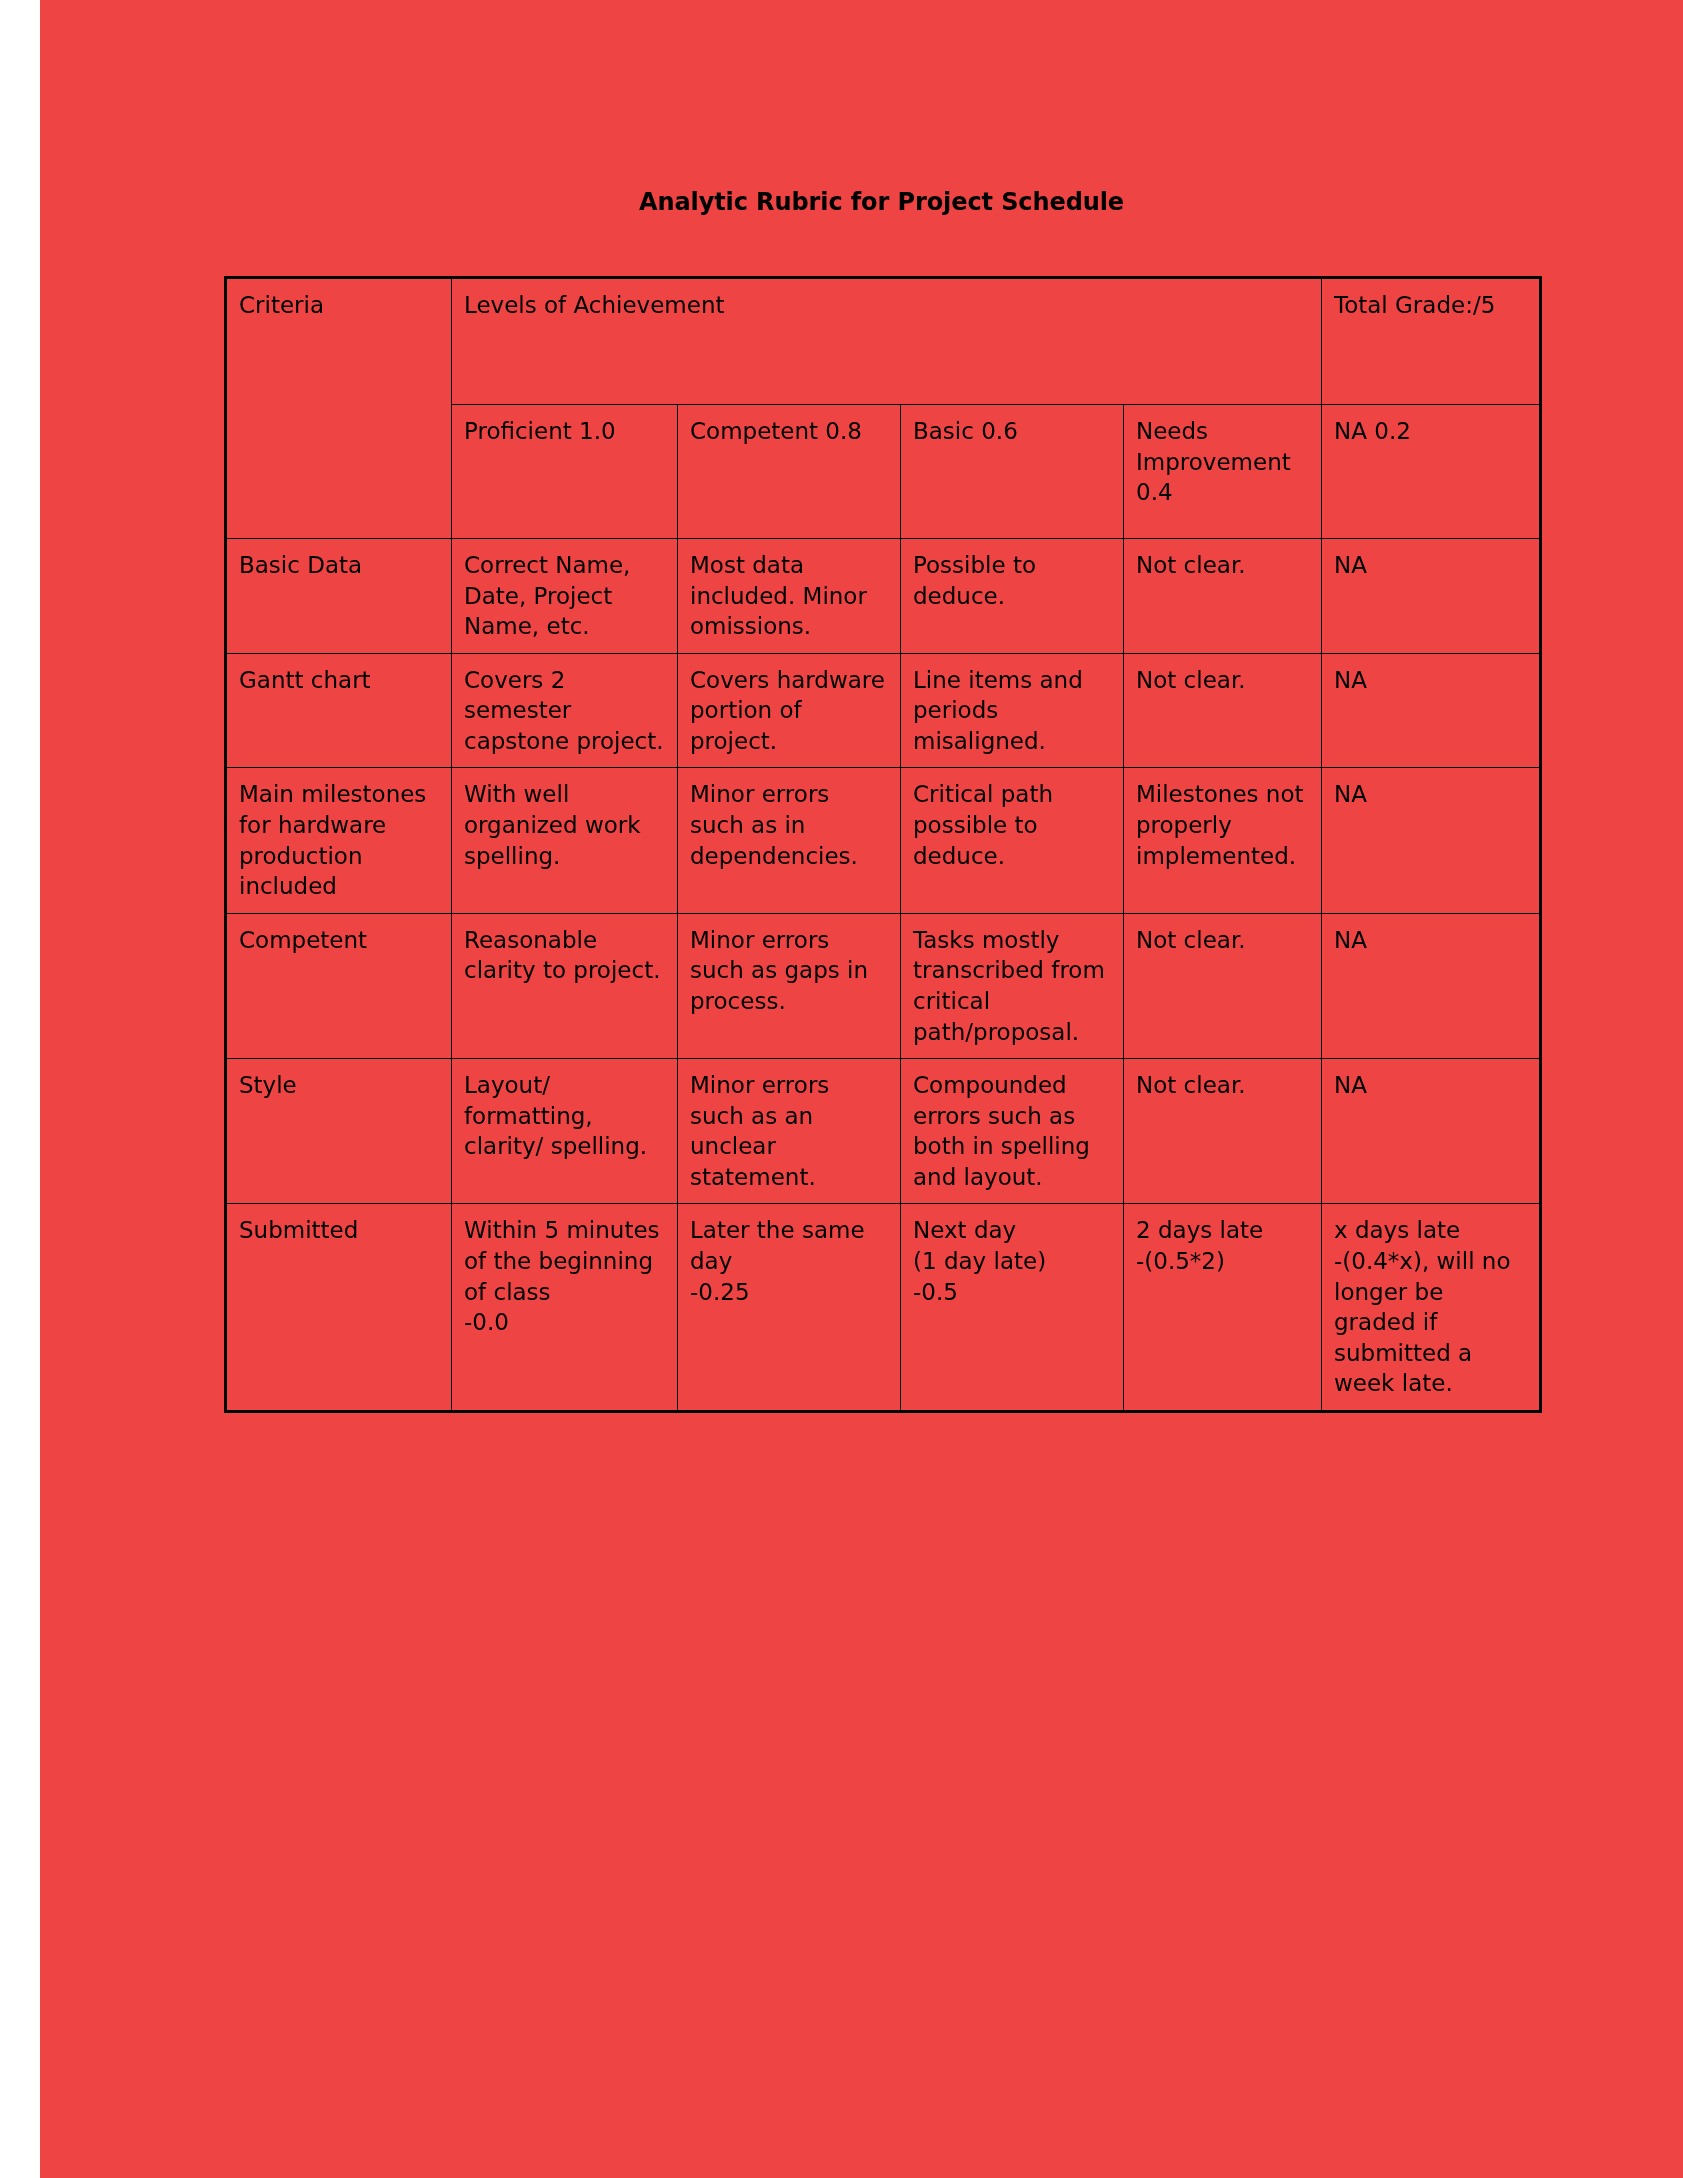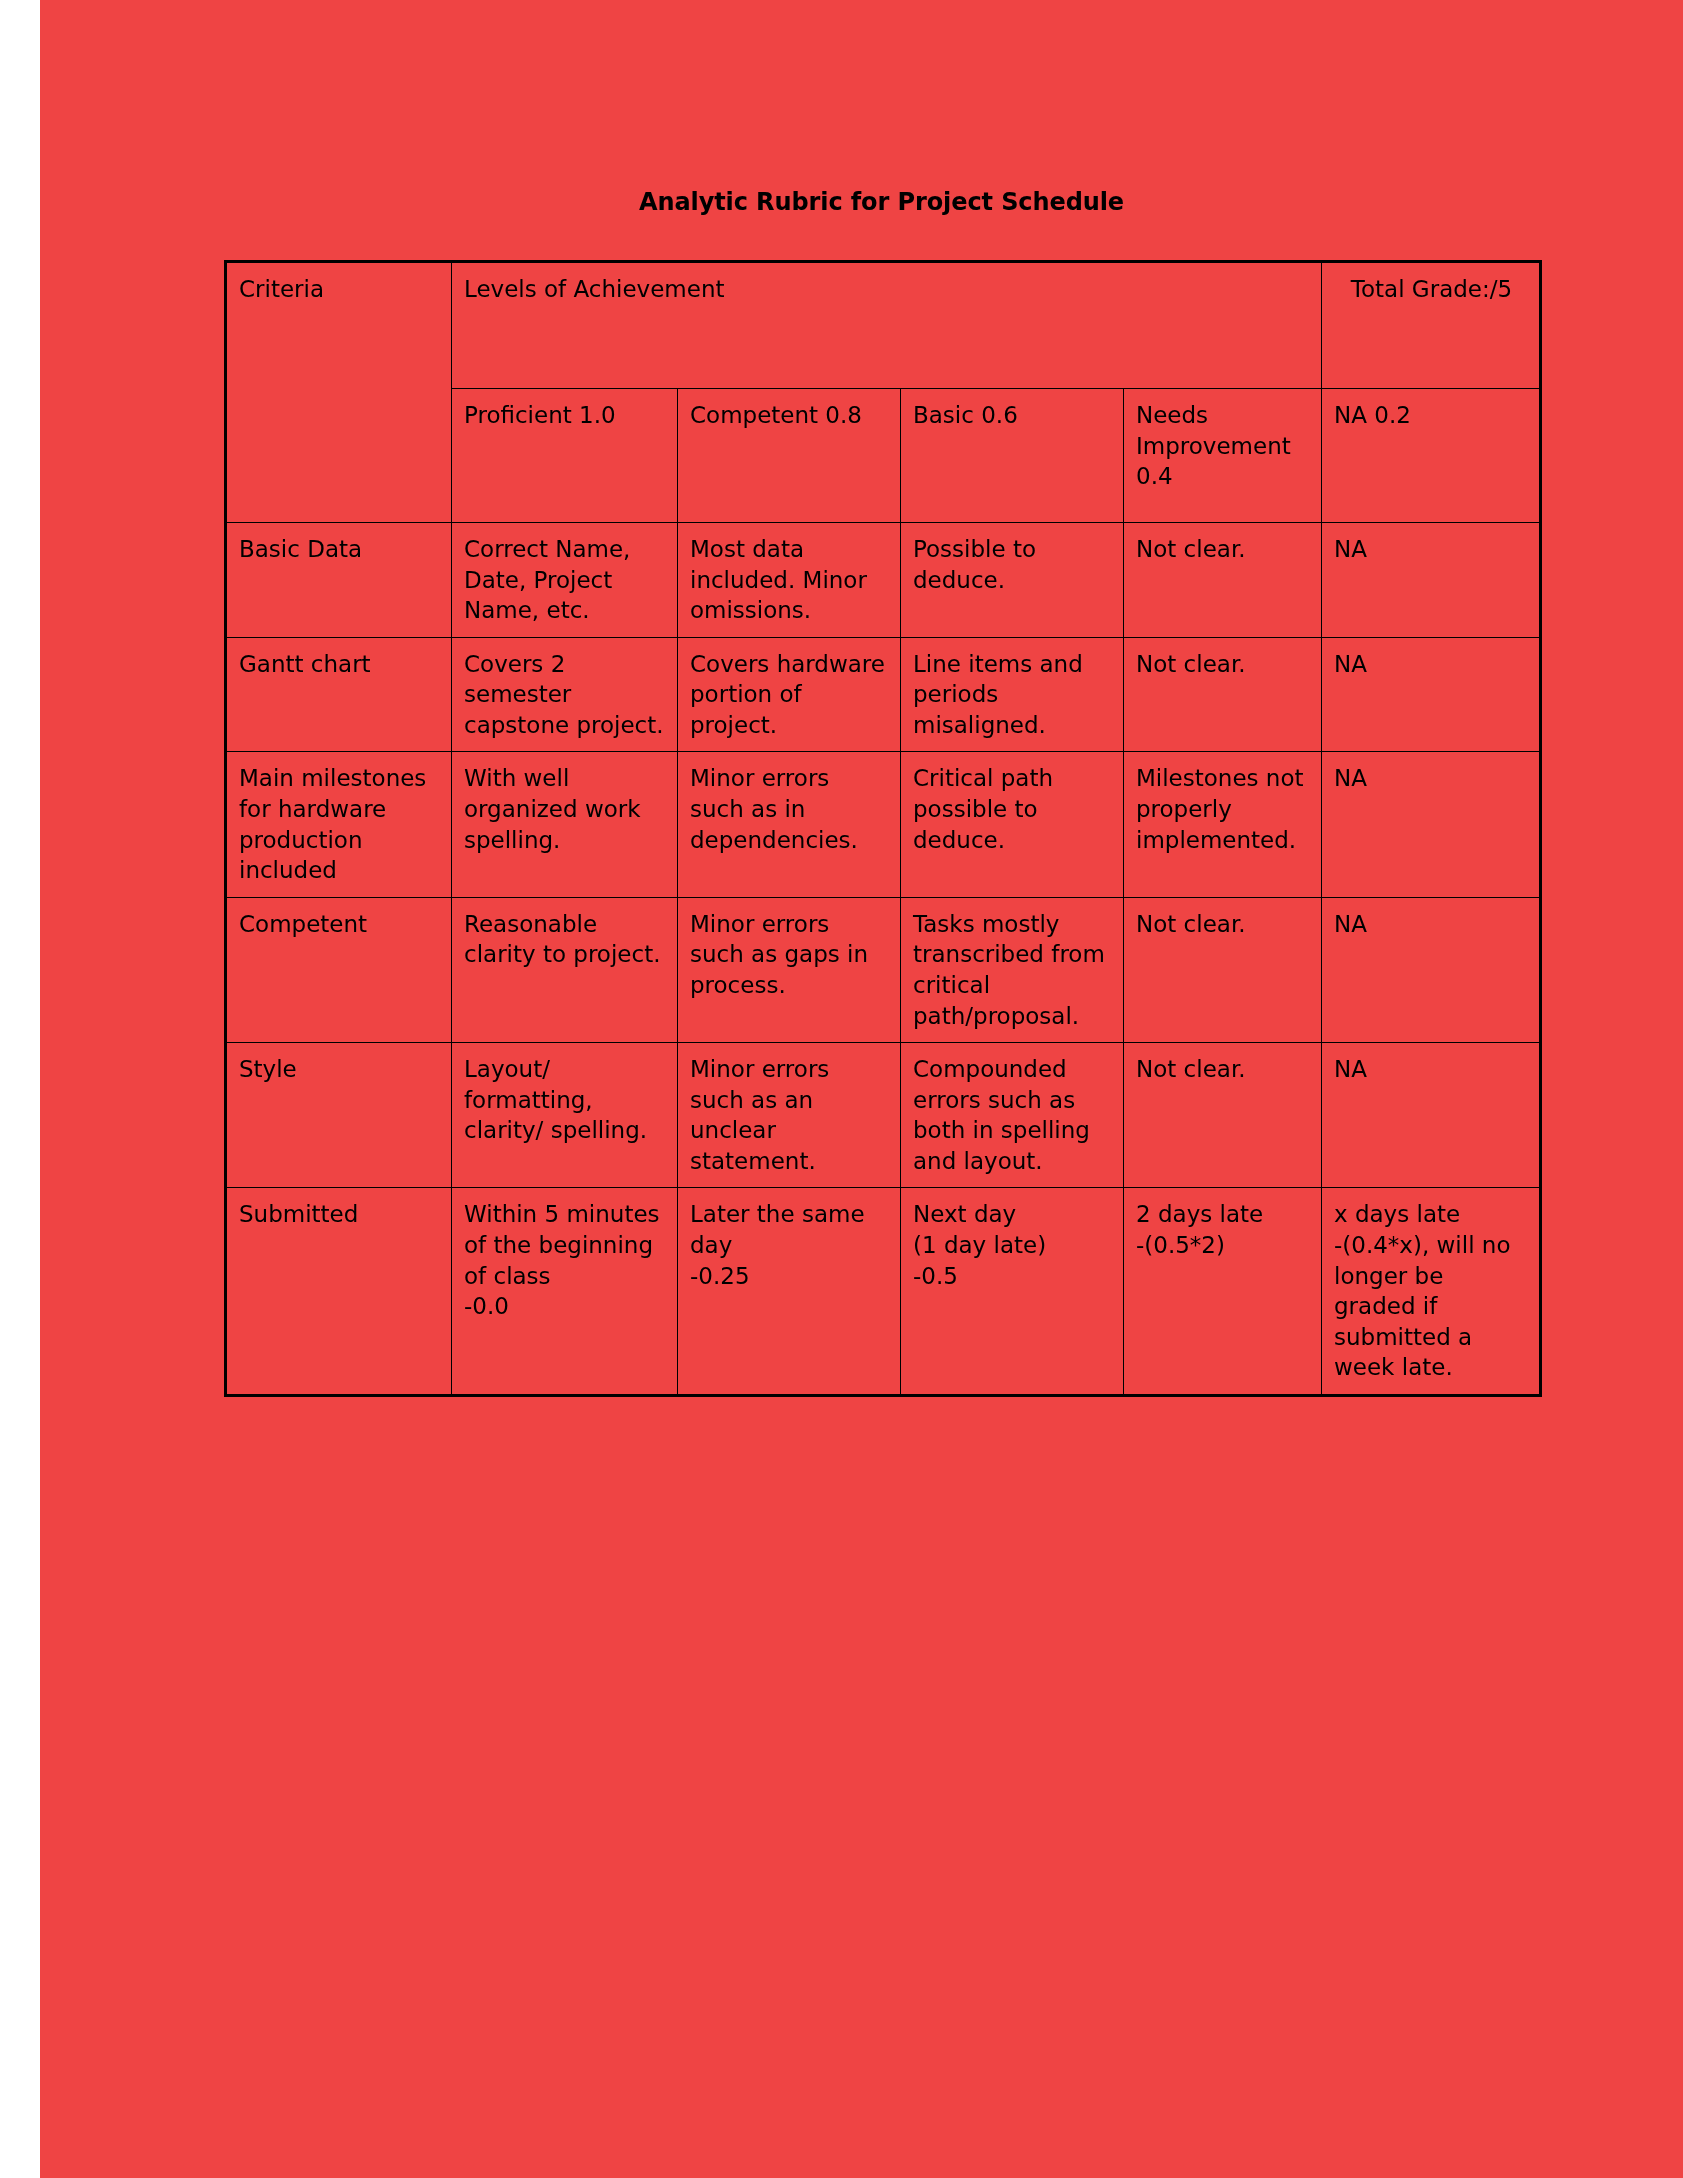--- a/index.html
+++ b/index.html
@@ -29,21 +29,21 @@
     width: 1683px;
     text-align: center;
     font-size: 24px;
     font-weight: bold;
     letter-spacing: -0.1px;
     font-family: "DejaVu Sans", sans-serif;
   }
   .rubric-wrap {
     position: absolute;
     left: 184px;
-    top: 260px;
+    top: 276px;
     width: 1314px;
   }
   table.rubric {
     border-collapse: collapse;
     width: 1314px;
     table-layout: fixed;
     font-size: 23px;
     line-height: 1.33;
   }
   table.rubric td {
@@ -75,21 +75,21 @@
     vertical-align: top;
     padding-top: 22px;
   }
   .total-grade-cell {
     vertical-align: top;
     padding-top: 22px;
     white-space: nowrap;
   }
   .total-grade-inner {
     display: flex;
-    justify-content: center;
+    justify-content: flex-start;
     align-items: baseline;
   }
   .subhead-cell {
     height: 111px;
     vertical-align: middle;
   }
   .subhead-needs {
     vertical-align: top;
     padding-top: 12px;
   }

